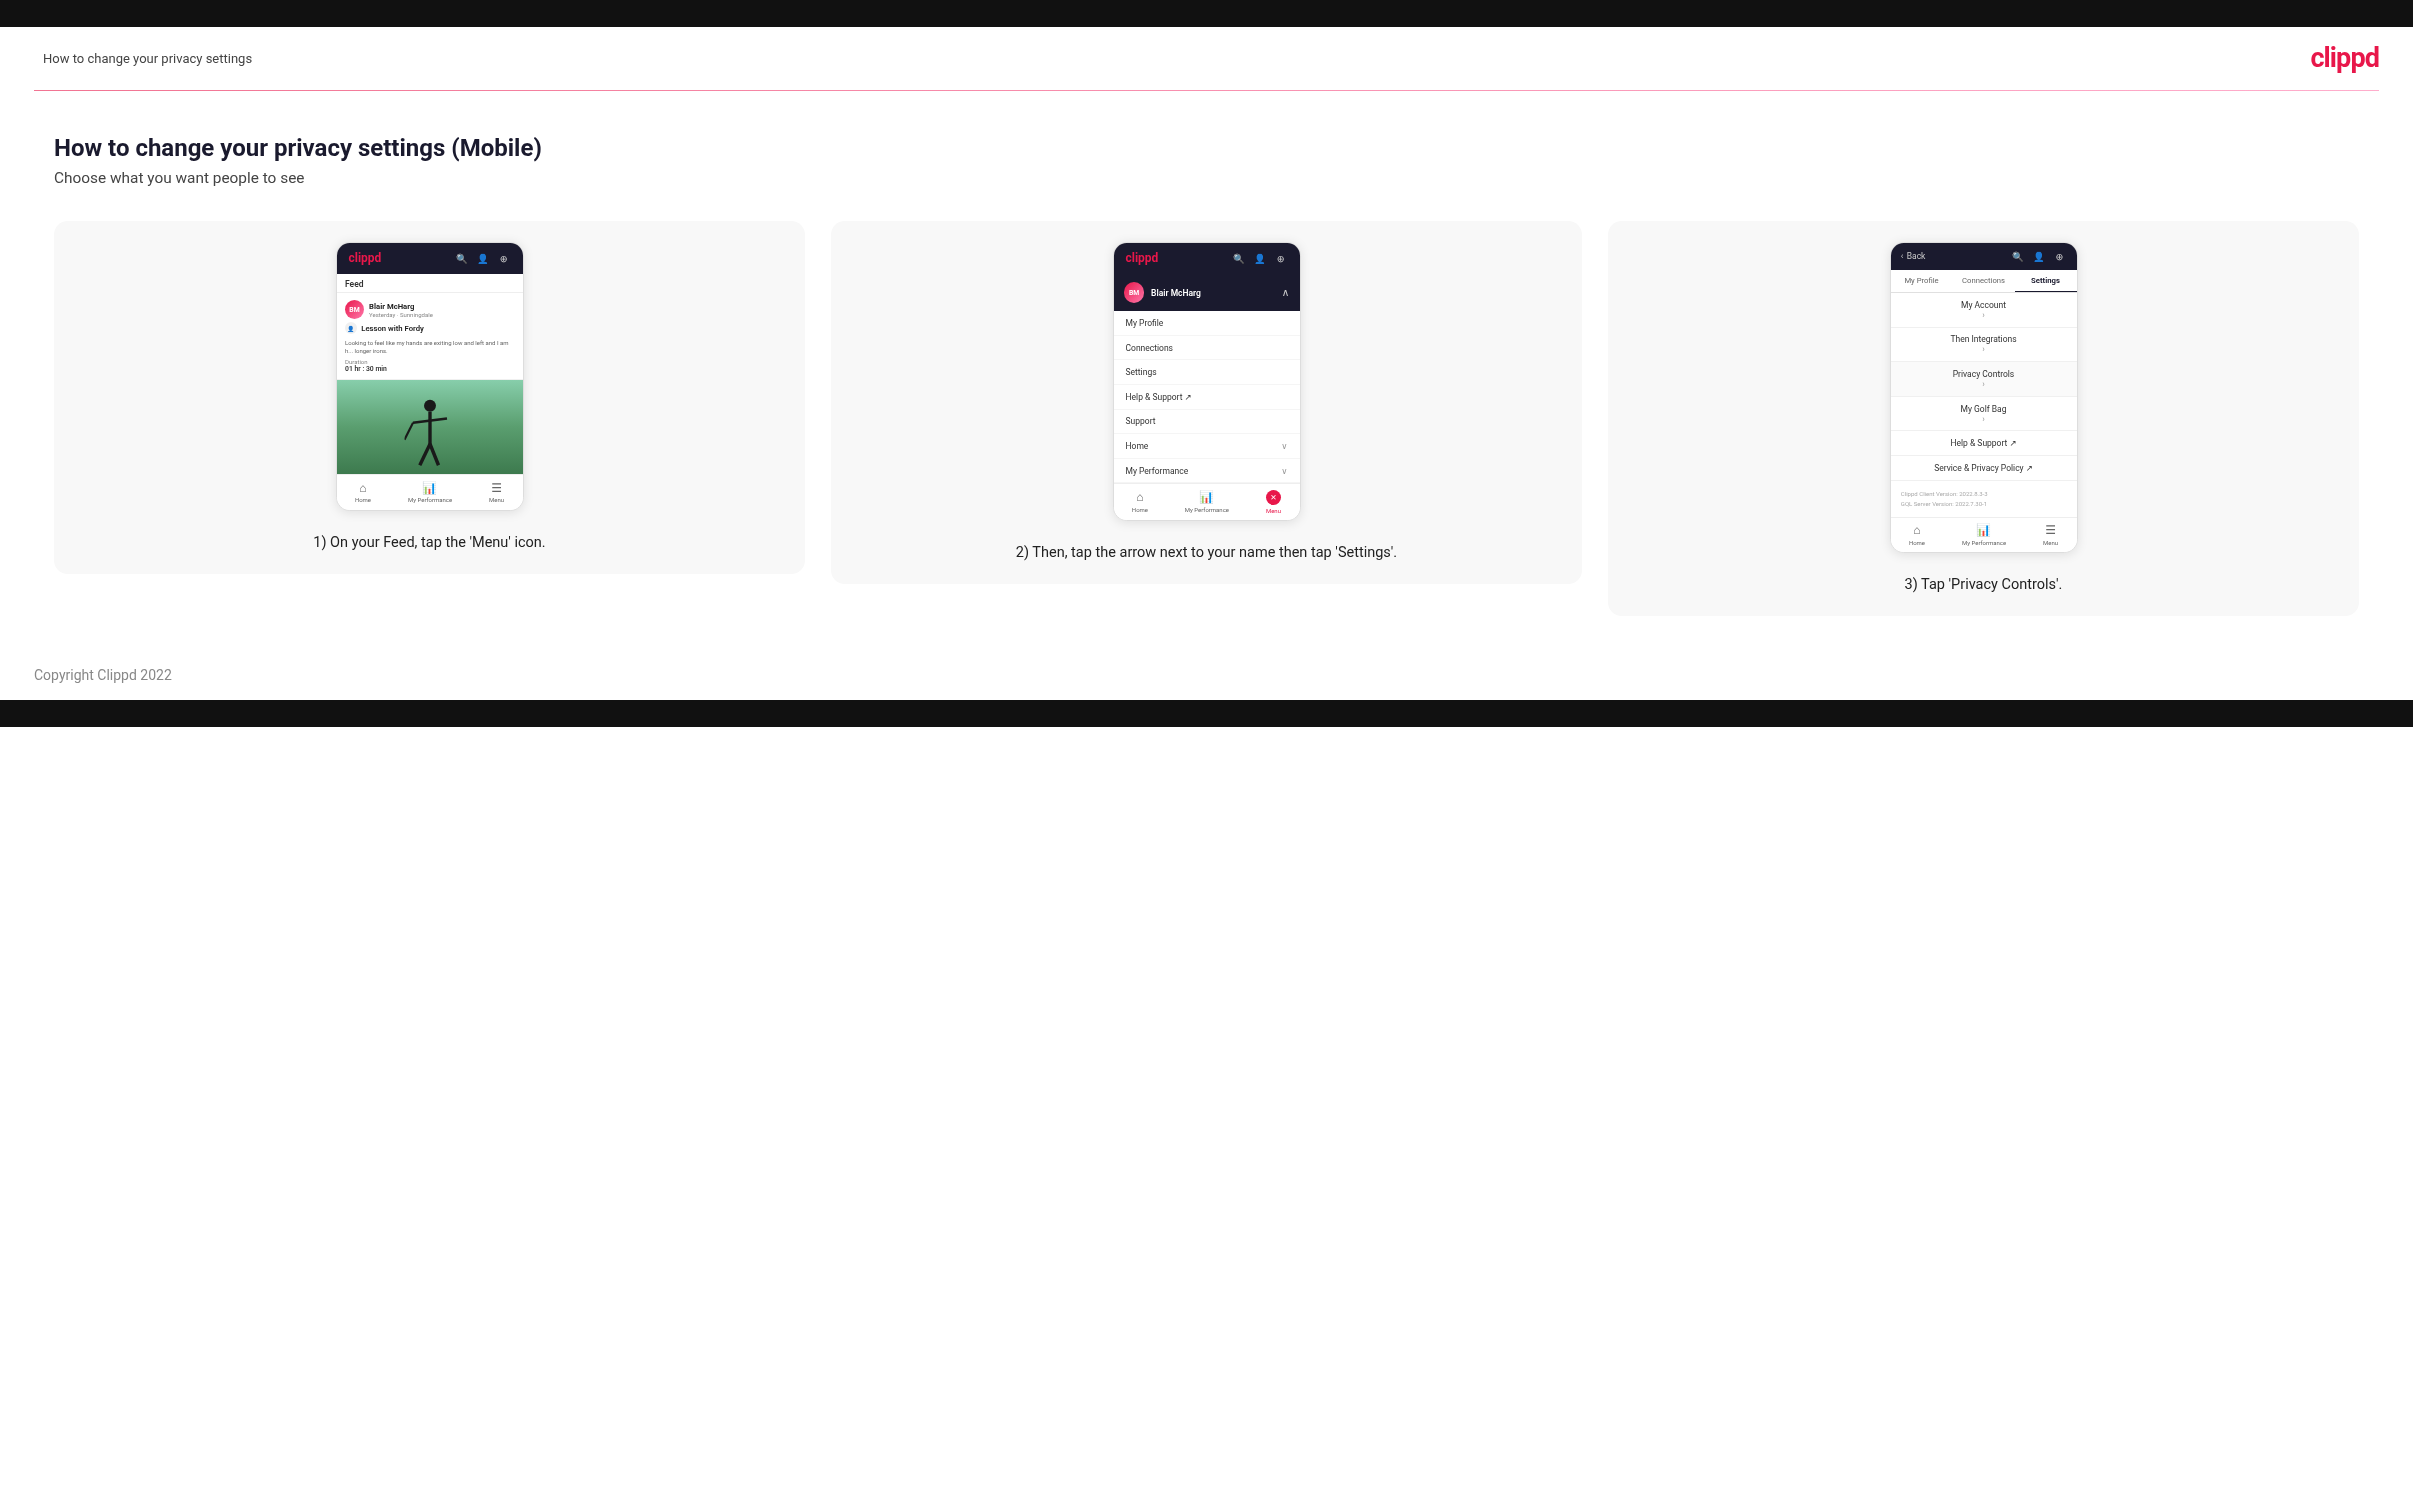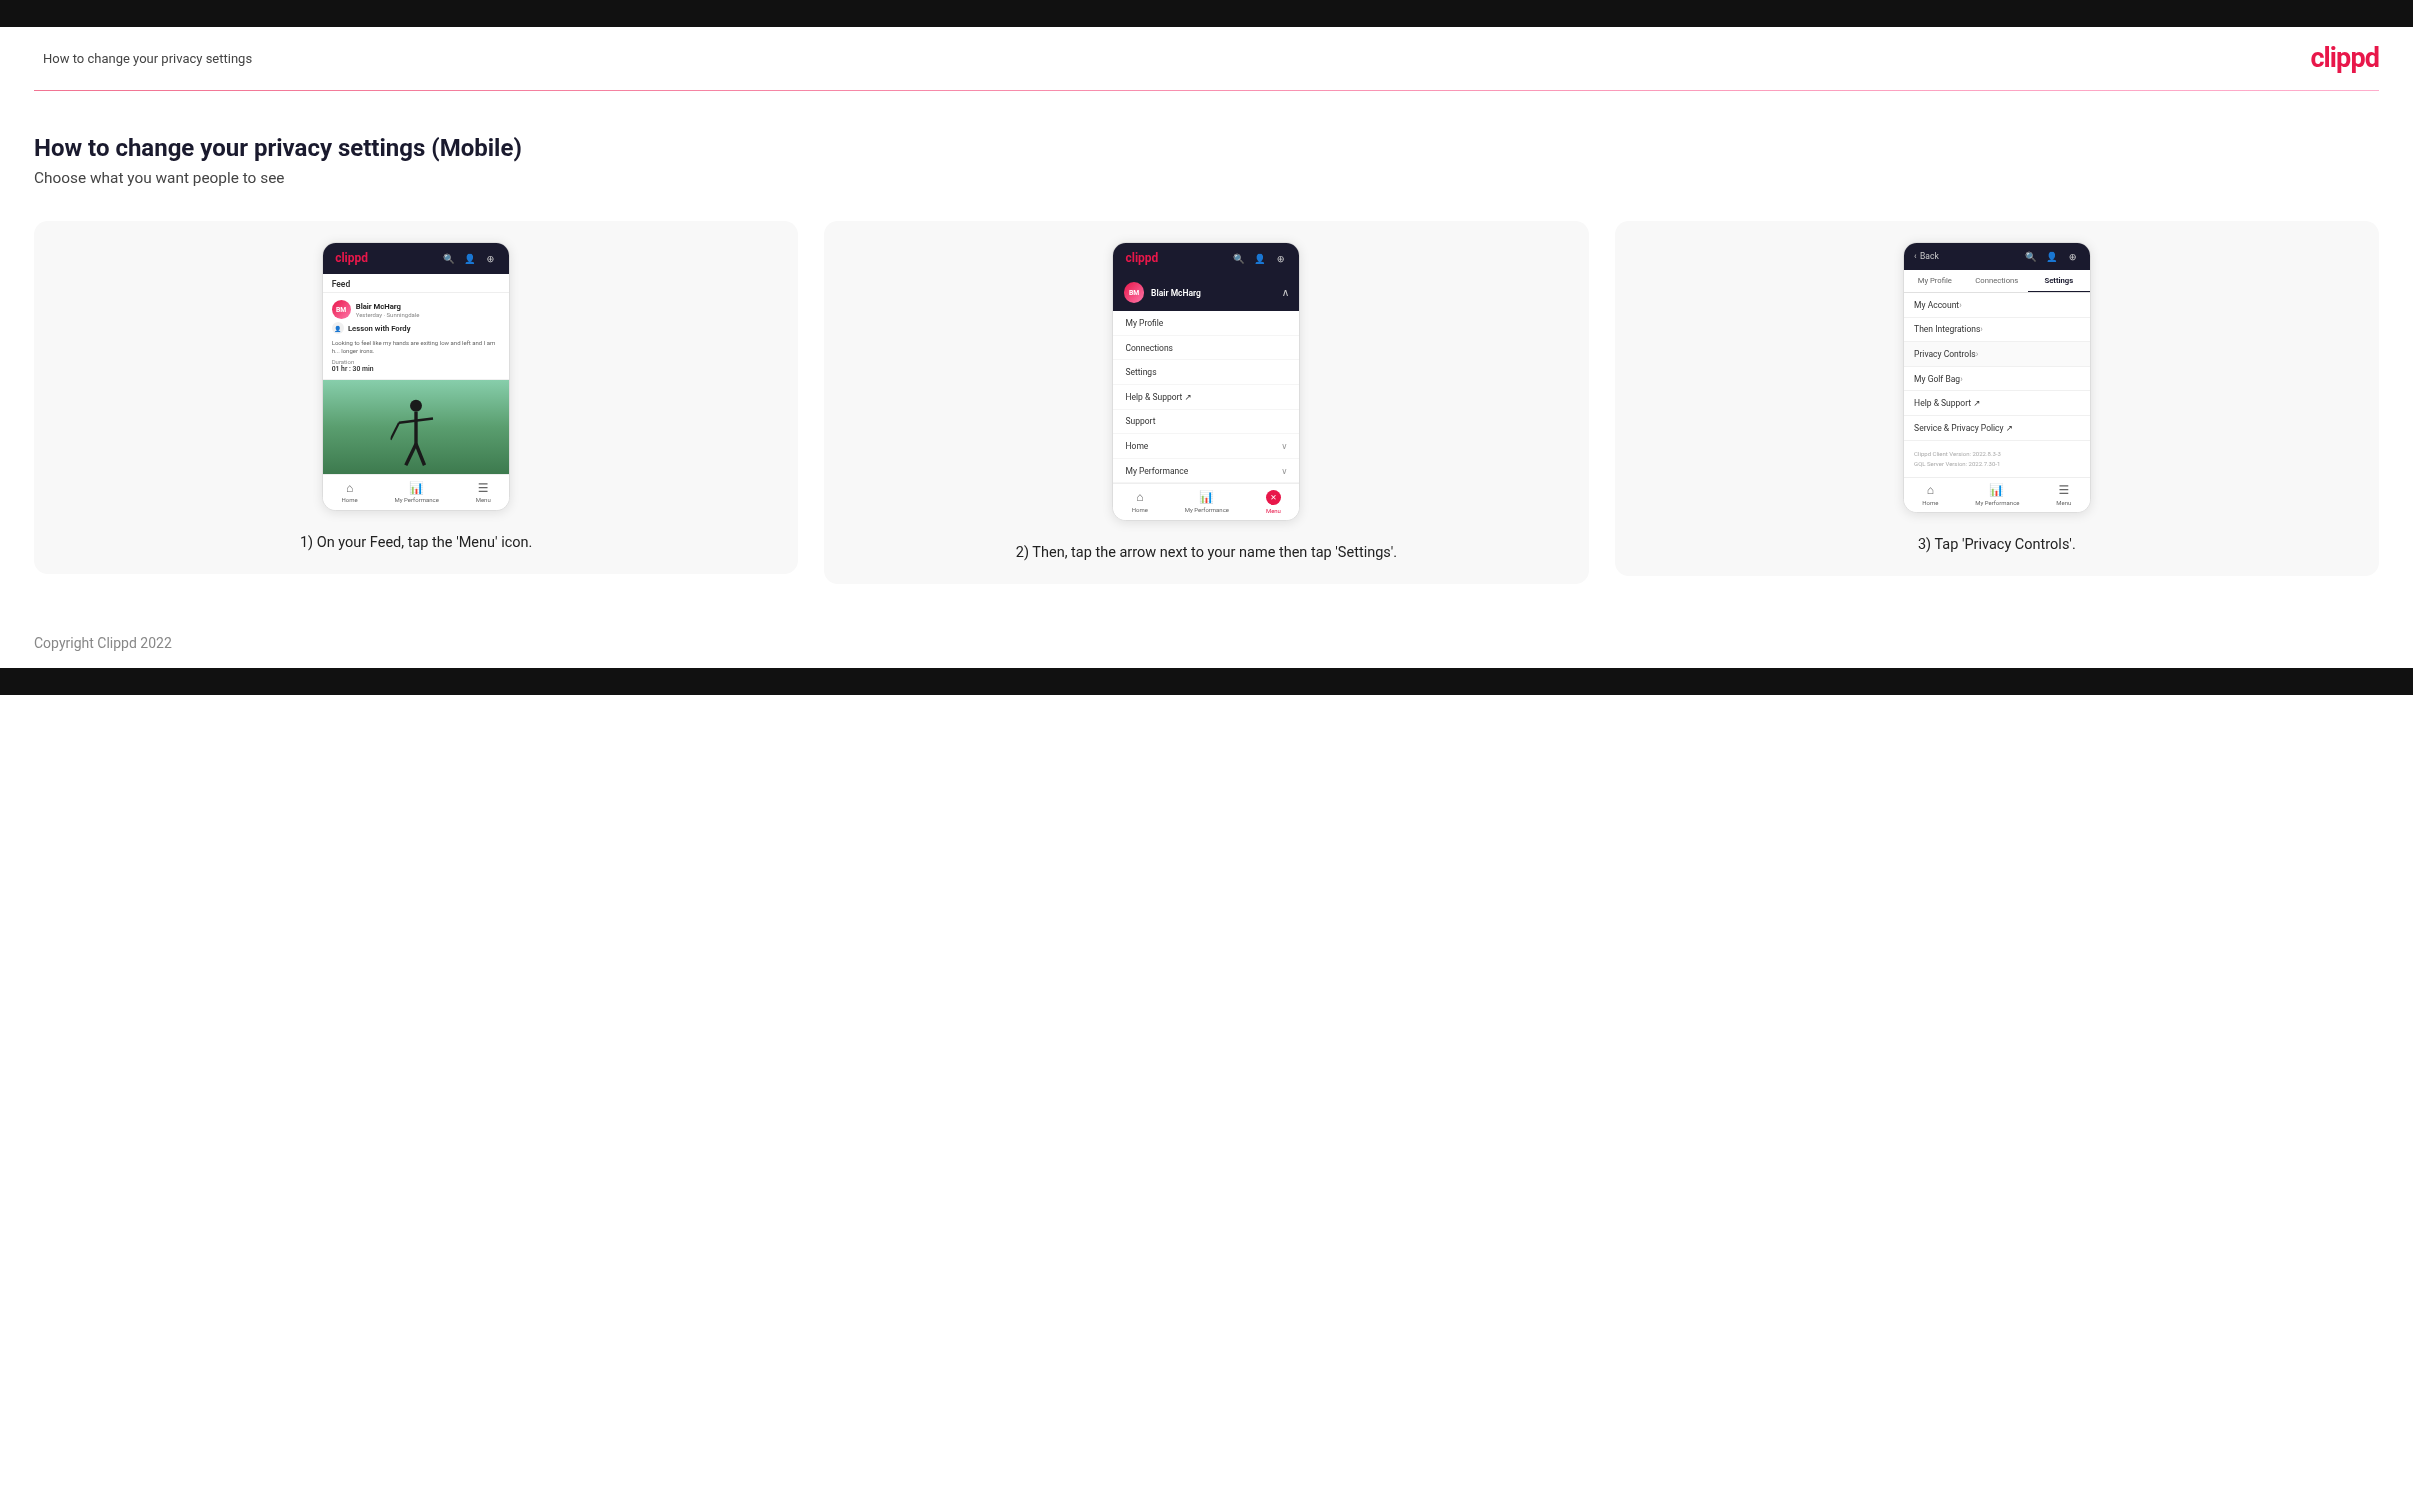--- a/index.html
+++ b/index.html
@@ -39,21 +39,21 @@
     
     .header-divider {
       height: 1.7px;
       background: linear-gradient(to right, #e8174a, #f7a);
       margin: 0 34px;
       opacity: 0.6;
     }
 
     
     .main {
-      padding: 43px 34px 34px;
+      padding: 43px 54px 34px;
     }
     .page-heading {
       font-size: 24px;
       font-weight: 700;
       color: #1a1a2e;
       margin-bottom: 6.8px;
     }
     .page-subheading {
       font-size: 15.4px;
       color: #444;
@@ -291,21 +291,22 @@
       border-bottom: 1.7px solid #1a1a2e;
     }
     .settings-list { background: #fff; }
     .settings-item {
       padding: 6.8px 10.3px;
       font-size: 8.5px;
       color: #333;
       border-bottom: 0.9px solid #f0f0f0;
       display: flex;
       align-items: center;
-      justify-content: flex-start;
+      justify-content: flex-end;
+      flex-direction: column;
     }
     .settings-item.highlighted {
       background: #fafafa;
     }
     .settings-footer {
       padding: 8.5px 10.3px;
       font-size: 6px;
       color: #aaa;
       line-height: 1.6;
     }

